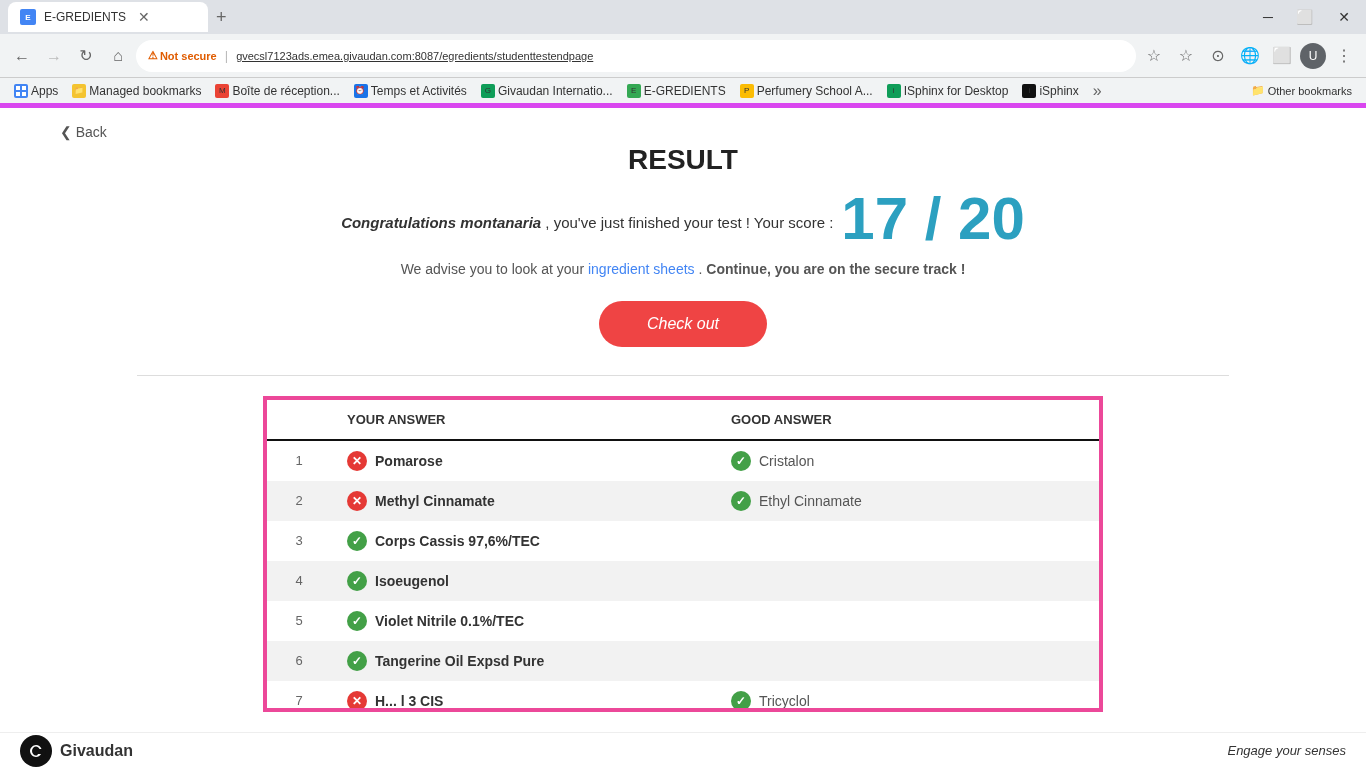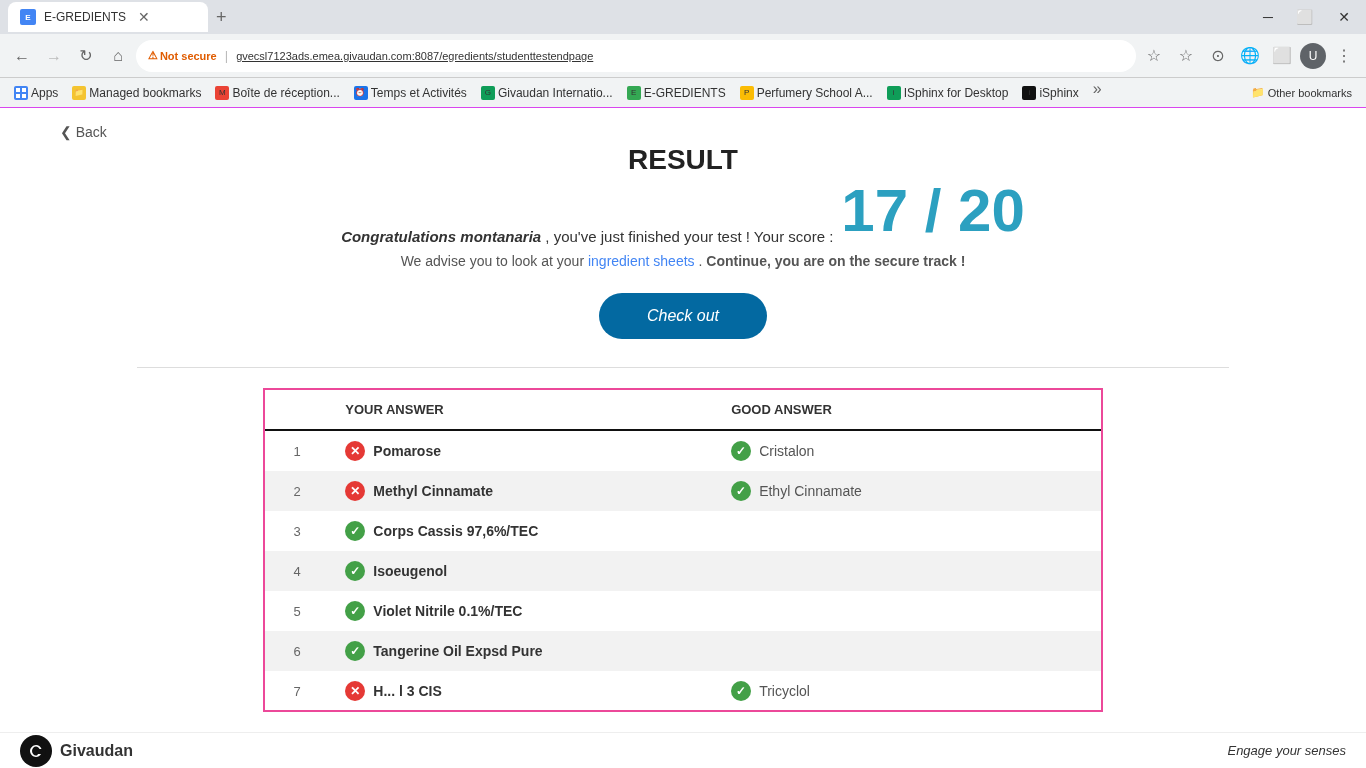--- a/index.html
+++ b/index.html
@@ -15,41 +15,41 @@
 
     .nav-bar { display: flex; align-items: center; height: 44px; background: #f1f3f4; padding: 0 8px; gap: 4px; border-bottom: 1px solid #ccc; }
     .nav-icon { width: 28px; height: 28px; display: flex; align-items: center; justify-content: center; border-radius: 50%; cursor: pointer; color: #666; font-size: 16px; }
     .nav-icon.disabled { color: #bbb; cursor: default; }
     .url-bar { flex: 1; height: 32px; background: #fff; border-radius: 16px; border: none; padding: 0 12px; font-size: 13px; color: #333; display: flex; align-items: center; gap: 6px; }
     .not-secure { color: #e05c00; font-size: 11px; font-weight: bold; display: flex; align-items: center; gap: 2px; }
     .url-text { color: #333; font-size: 11px; text-decoration: underline; }
     .nav-right { display: flex; gap: 4px; align-items: center; }
     .avatar { width: 26px; height: 26px; border-radius: 50%; background: #5f6368; display: flex; align-items: center; justify-content: center; color: white; font-size: 12px; }
 
-    .bookmarks-bar { display: flex; height: 30px; background: #f1f3f4; padding: 0 8px; gap: 2px; border-bottom: 1px solid #d946ef; font-size: 12px; overflow: hidden; }
+    .bookmarks-bar { display: flex; align-items: center; height: 30px; background: #f1f3f4; padding: 0 8px; gap: 2px; border-bottom: 5px solid #d946ef; font-size: 12px; overflow: hidden; }
     .bm-item { display: flex; align-items: center; gap: 3px; padding: 2px 6px; border-radius: 4px; cursor: pointer; color: #333; white-space: nowrap; }
     .bm-icon { width: 14px; height: 14px; border-radius: 2px; display: flex; align-items: center; justify-content: center; font-size: 8px; }
     .bm-more { margin-left: 2px; font-size: 16px; color: #666; padding: 2px 4px; cursor: pointer; }
     .bm-other { margin-left: auto; font-size: 11px; color: #333; padding: 2px 6px; cursor: pointer; display: flex; align-items: center; gap: 3px; }
 
     
     .page-content { background: #fff; width: 100%; height: calc(768px - 34px - 44px - 30px - 36px); overflow-y: auto; display: flex; flex-direction: column; align-items: center; padding: 0 0 20px 0; }
 
     .back-link { align-self: flex-start; margin: 16px 0 0 60px; font-size: 14px; color: #555; cursor: pointer; display: flex; align-items: center; gap: 4px; }
 
     .result-title { font-size: 28px; font-weight: bold; color: #222; margin-top: 4px; }
     .congrats-text { font-size: 15px; color: #333; margin-top: 8px; }
     .score { font-size: 60px; font-weight: bold; color: #2ca0c0; margin-left: 8px; }
     .advise-text { font-size: 14px; color: #555; margin-top: 8px; text-align: center; }
 
-    .checkout-btn { margin-top: 24px; background: #0369a1; color: #fff; border: none; border-radius: 30px; padding: 14px 48px; font-size: 16px; font-style: italic; cursor: pointer; font-weight: 500; }
+    .checkout-btn { margin-top: 24px; background: #ef4444; color: #fff; border: none; border-radius: 30px; padding: 14px 48px; font-size: 16px; font-style: italic; cursor: pointer; font-weight: 500; }
 
     .divider { width: 80%; height: 1px; background: #ddd; margin: 28px 0 0 0; }
 
-    .results-table-container { width: 840px; margin-top: 20px; border: 2px solid #ec4899; overflow: hidden; }
+    .results-table-container { width: 840px; margin-top: 20px; border: 4px solid #ec4899; overflow: hidden; }
     .results-table { width: 100%; border-collapse: collapse; font-size: 14px; }
     .results-table thead tr { background: #fff; }
     .results-table thead th { padding: 12px 16px; text-align: left; font-weight: bold; color: #333; font-size: 13px; border-bottom: 2px solid #111; }
     .results-table thead th:first-child { width: 60px; text-align: center; }
     .results-table thead th:nth-child(2) { width: 360px; }
     .results-table thead th:nth-child(3) { width: 360px; }
     .results-table tbody tr:nth-child(even) { background: #f2f2f2; }
     .results-table tbody tr:nth-child(odd) { background: #fff; }
     .results-table tbody td { padding: 10px 16px; vertical-align: middle; }
     .results-table tbody td:first-child { text-align: center; color: #666; font-size: 13px; }
@@ -60,21 +60,21 @@
     .answer-text { font-weight: bold; color: #333; }
     .good-answer-text { color: #555; }
 
     
     .footer { background: #fff; border-top: 1px solid #eee; width: 100%; height: 36px; display: flex; align-items: center; padding: 0 20px; }
     .givaudan-logo { display: flex; align-items: center; gap: 8px; }
     .givaudan-icon { width: 32px; height: 32px; border-radius: 50%; background: #111; display: flex; align-items: center; justify-content: center; color: white; font-size: 18px; font-weight: bold; }
     .givaudan-name { font-size: 16px; font-weight: bold; color: #333; }
     .engage-text { margin-left: auto; font-size: 13px; color: #333; font-style: italic; }
 
-    .congrats-line { display: flex; align-items: flex-end; gap: 0; }
+    .congrats-line { display: flex; align-items: center; gap: 0; margin-top: 8px; }
   </style>
 </head>
 <body>
 
 <div class="title-bar">
   <div class="tab">
     <div class="tab-favicon">E</div>
     <span class="tab-title">E-GREDIENTS</span>
     <span class="tab-close">✕</span>
   </div>

